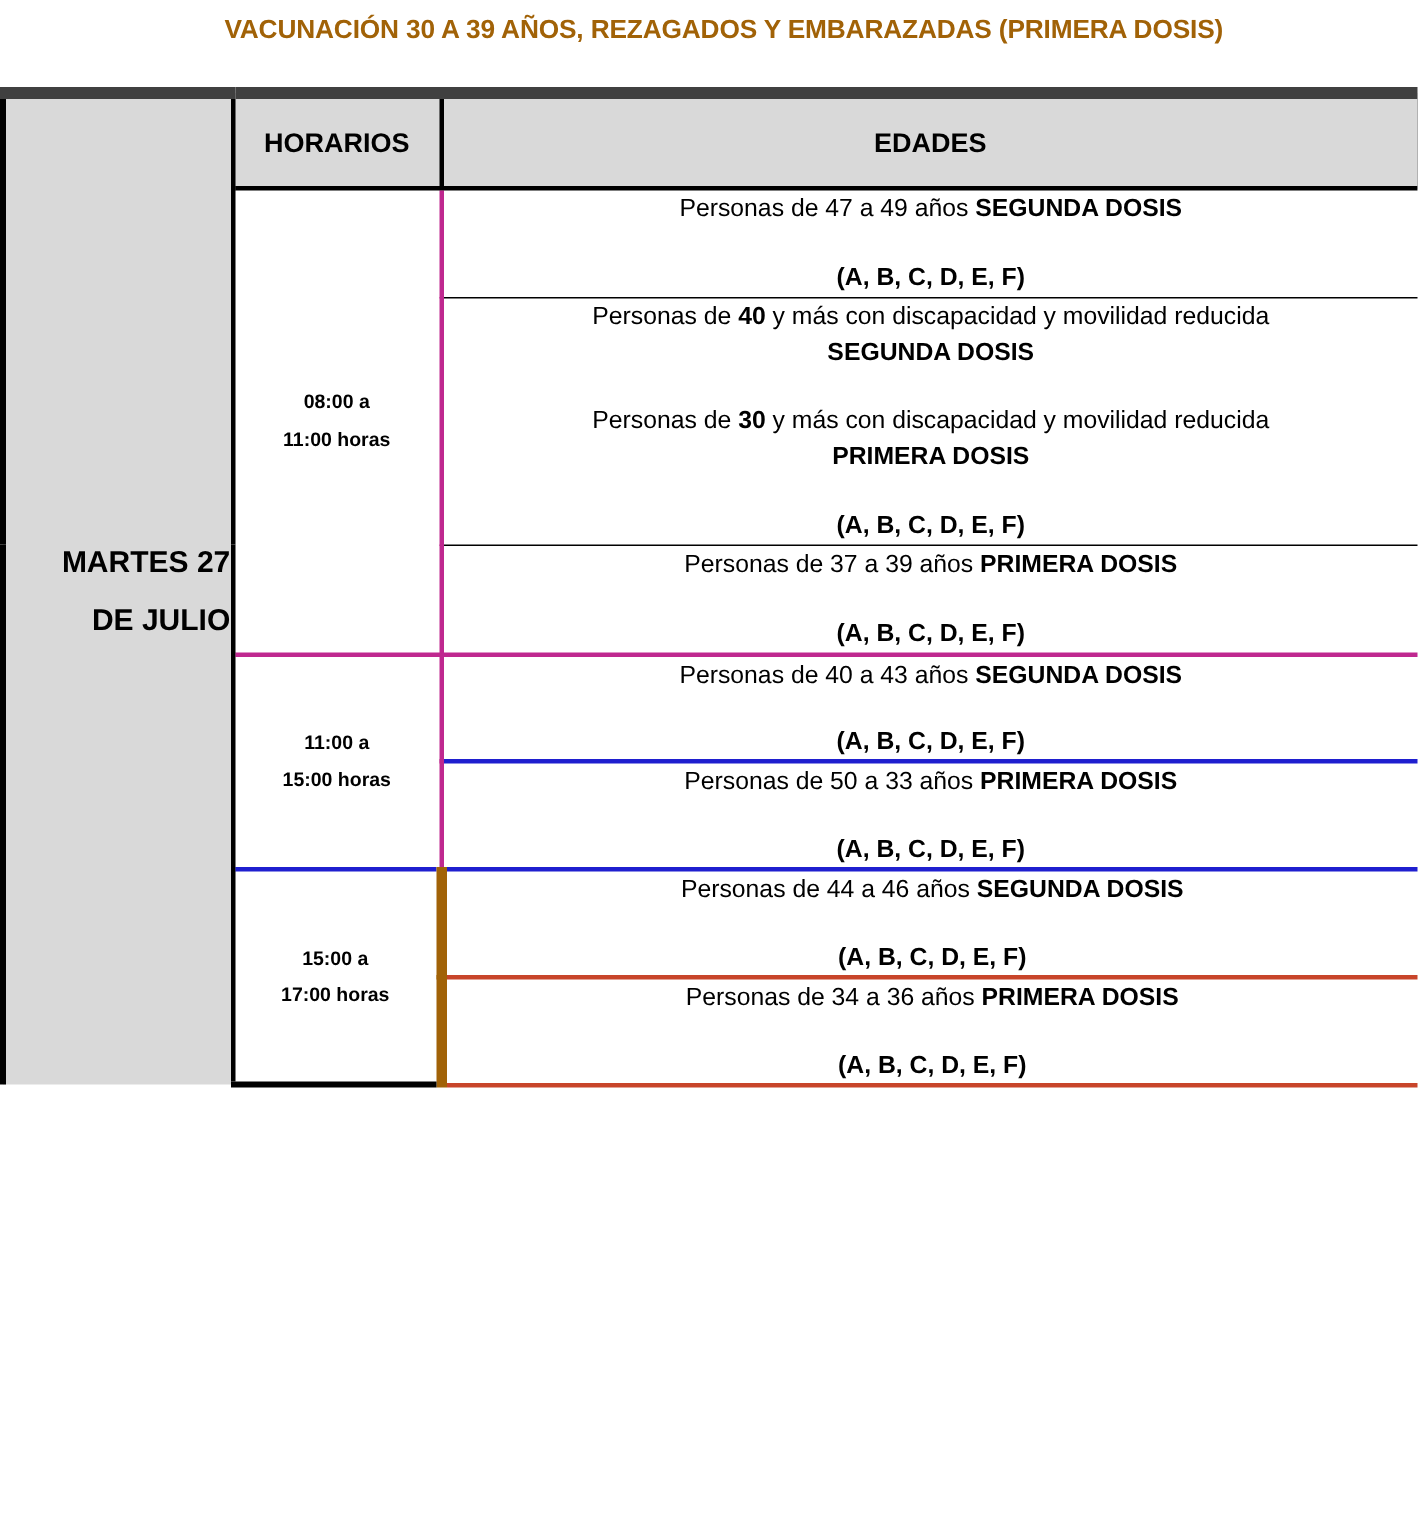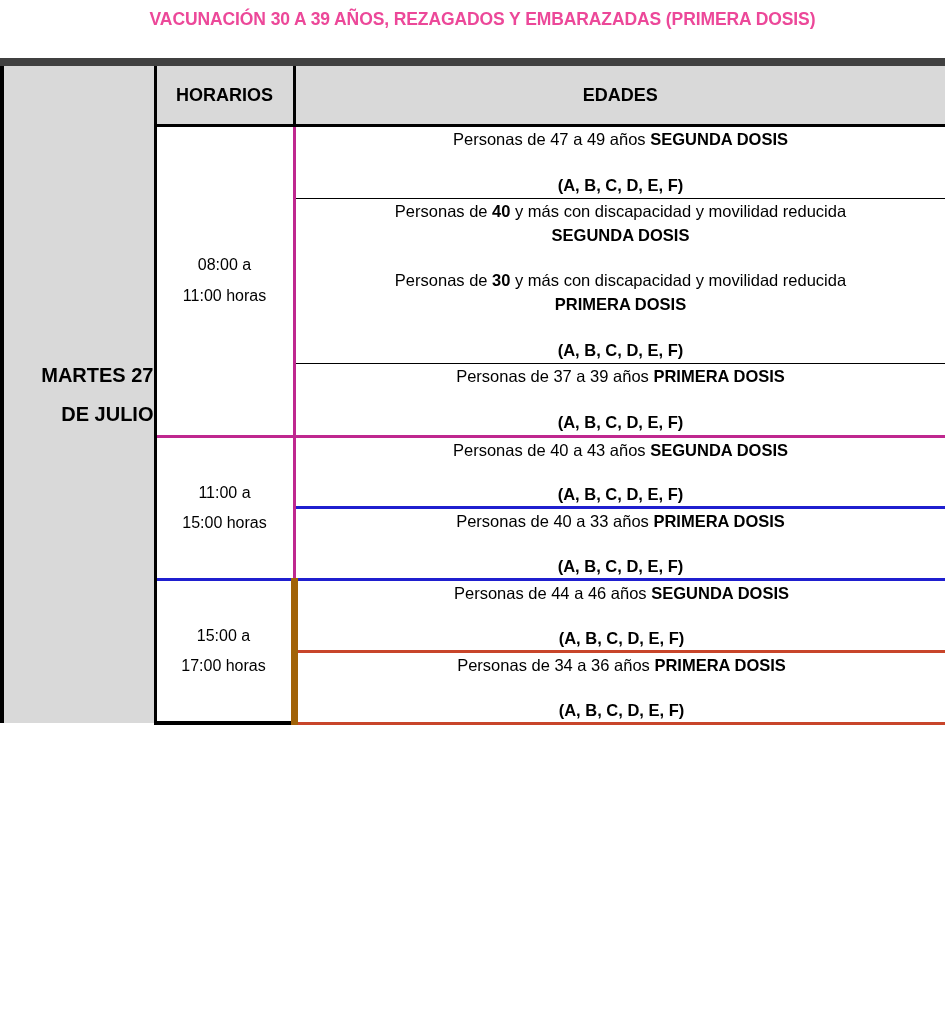--- a/index.html
+++ b/index.html
@@ -17,21 +17,21 @@
 
   
   .titles {
     padding-top: 9px;
   }
   .title-line {
     text-align: center;
     font-weight: bold;
     font-size: 17.5px;
     letter-spacing: -0.1px;
-    color: #ec4899;
+    color: #a16207;
     padding-left: 20px;
   }
   .title-line.first { margin-bottom: 28px; }
   .title-line.second { margin-bottom: 20px; }
 
   
   .table-wrap {
     position: relative;
     width: 945px;
   }
@@ -65,23 +65,24 @@
     background: #d9d9d9;
     text-align: right;
     font-weight: bold;
     font-size: 20px;
     line-height: 1.95;
   }
 
   
   .time-cell {
     text-align: center;
-    font-size: 16px;
+    font-size: 13px;
     line-height: 1.9;
     background: #fff;
+    font-weight: bold;
   }
 
   
   .ages-cell {
     text-align: center;
     font-size: 16.5px;
     background: #fff;
     padding: 10px 14px 12px 14px;
     line-height: 1.48;
   }
@@ -185,21 +186,21 @@
         <p>
           <span>Personas de 40 a 43 años </span><b>SEGUNDA DOSIS</b>
         </p>
         <p class="codes-tight">(A, B, C, D, E, F)</p>
       </td>
     </tr>
 
     <tr>
       <td class="ages-cell blu-b mag-r frame-right">
         <p>
-          <span>Personas de 40 a 33 años </span><b>PRIMERA DOSIS</b>
+          <span>Personas de 50 a 33 años </span><b>PRIMERA DOSIS</b>
         </p>
         <p class="codes-tight">(A, B, C, D, E, F)</p>
       </td>
     </tr>
 
     <tr>
       <td class="time-cell blu-r frame-bottom" rowspan="2">
         <div>15:00 a</div>
         <div>17:00 horas</div>
       </td>

